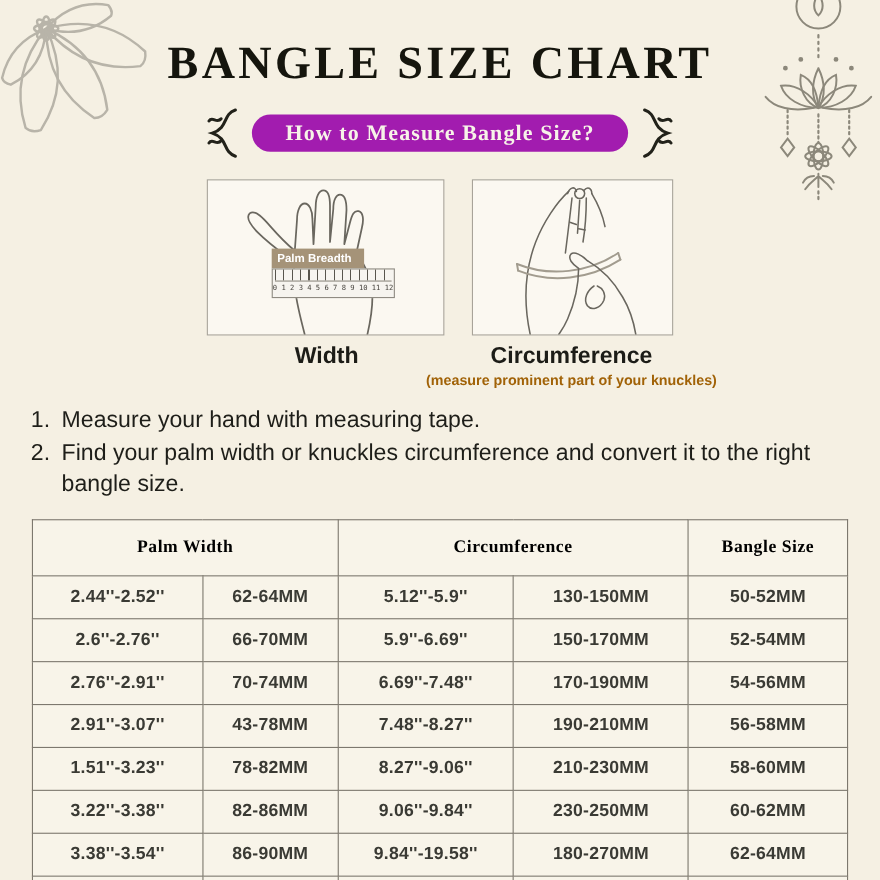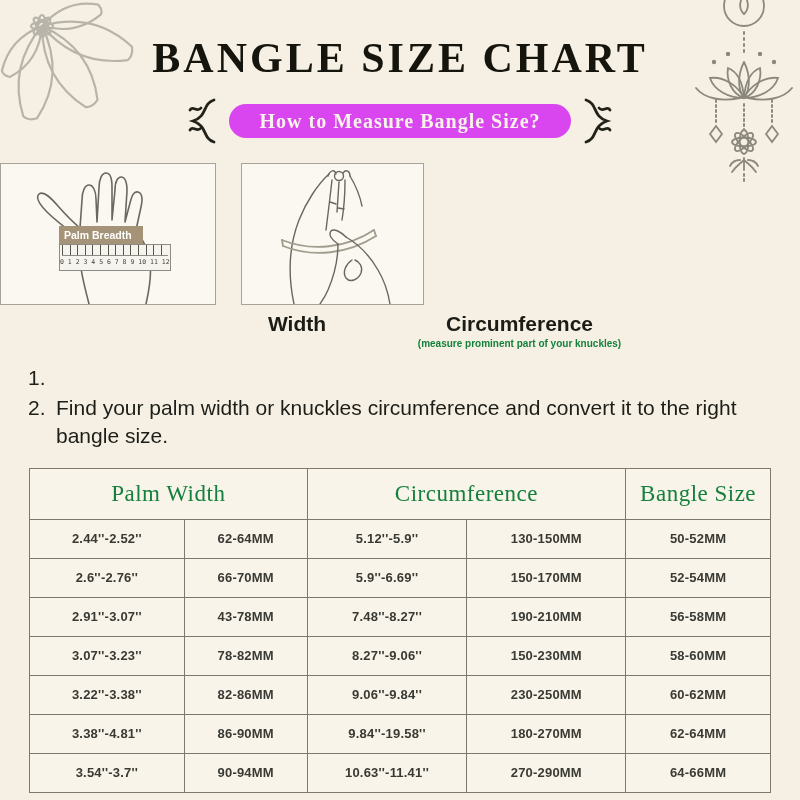--- a/index.html
+++ b/index.html
@@ -7,56 +7,56 @@
           font-family:"Liberation Sans",sans-serif;background:#f5f0e3;}
   
   .mandala{position:absolute;top:0;left:0;z-index:0;}
   .lotus{position:absolute;top:0;right:2px;z-index:0;}
   
   .title{position:relative;z-index:1;margin:34px 0 0;text-align:center;
          font-family:"Liberation Serif",serif;font-weight:bold;font-size:42px;
          letter-spacing:3px;color:#15150d;}
   .pill-row{position:relative;z-index:1;margin-top:15px;display:flex;
             justify-content:center;align-items:center;gap:11px;}
-  .pill{background:#d946ef;color:#f7f3e8;border-radius:18px;padding:7px 30px;
+  .pill{background:#a21caf;color:#f7f3e8;border-radius:18px;padding:7px 30px;
         font-family:"Liberation Serif",serif;font-weight:bold;font-size:20px;
         letter-spacing:1px;line-height:1;}
   
-  .figures{margin-top:18px;display:flex;gap:25px;}
+  .figures{margin-top:18px;display:flex;justify-content:center;gap:25px;}
   .fig-box{background:#fbf8f1;border:1px solid #a8a399;position:relative;}
   .fig-left{width:214px;height:140px;}
   .fig-right{width:181px;height:140px;}
   .palm-tag{position:absolute;left:58px;top:62px;width:84px;height:18px;
             background:#a59378;color:#ffffff;font-size:10.5px;font-weight:bold;
             line-height:18px;padding-left:5px;box-sizing:border-box;}
   .ruler{position:absolute;left:58px;top:80px;width:112px;height:27px;
          background:#f6f4ef;border:1px solid #8f8b82;box-sizing:border-box;}
   .ruler-ticks{height:10px;margin:0 2px;border-bottom:1px solid #8f8b82;
     background:repeating-linear-gradient(to right,#57544c 0 1px,transparent 1px 7.6px);}
   .ruler-nums{font-family:"DejaVu Sans Mono",monospace;font-size:6.5px;
               color:#45423c;line-height:13px;text-align:center;
               white-space:nowrap;overflow:hidden;}
   .captions{display:flex;justify-content:center;gap:25px;margin-top:7px;}
   .cap-left{width:214px;text-align:center;}
   .cap-right{width:181px;text-align:center;}
   .cap-title{font-size:21px;font-weight:bold;color:#1c1c17;}
-  .cap-note{margin-top:2px;font-size:10px;font-weight:bold;color:#15803d;
+  .cap-note{margin-top:2px;font-size:13px;font-weight:bold;color:#a16207;
             white-space:nowrap;width:max-content;position:relative;
             left:50%;transform:translateX(-50%);}
   
   .instructions{margin:15px 28px 0;font-size:21px;color:#1e1e19;}
   .instr{display:flex;line-height:1.3;margin-top:3px;}
   .instr-num{flex:none;width:28px;}
   
   .size-table{width:742px;margin:19px auto 0;border-collapse:collapse;
               background:#f8f4e9;}
   .size-table th,.size-table td{border:1px solid #7d786e;text-align:center;}
   .size-table th{height:48px;font-family:"Liberation Serif",serif;
-                 font-weight:normal;font-size:23px;color:#15803d;letter-spacing:.5px;}
-  .size-table td{height:36px;font-weight:bold;font-size:13px;color:#3a3a34;
+                 font-weight:bold;font-size:16px;color:#000000;letter-spacing:.5px;}
+  .size-table td{height:36px;font-weight:bold;font-size:16px;color:#3a3a34;
                  letter-spacing:.2px;}
   svg{display:block;}
 </style>
 </head>
 <body>
 
 <div class="canvas">
 
   <svg class="mandala" width="160" height="150" viewBox="0 0 160 150" fill="none" stroke="#b8b4a9" stroke-width="2.2" stroke-linejoin="round">
     <circle cx="42" cy="26" r="6"></circle>
@@ -161,20 +161,21 @@
     </div>
     <div class="cap-right">
       <div class="cap-title">Circumference</div>
       <div class="cap-note">(measure prominent part of your knuckles)</div>
     </div>
   </div>
 
   <div class="instructions">
     <div class="instr">
       <span class="instr-num">1.</span>
+      <span>Measure your hand with measuring tape.</span>
     </div>
     <div class="instr">
       <span class="instr-num">2.</span>
       <span>Find your palm width or knuckles circumference and convert it to the right bangle size.</span>
     </div>
   </div>
 
   <table class="size-table">
     <colgroup>
       <col style="width:155px">
@@ -199,42 +200,49 @@
         <td>50-52MM</td>
       </tr>
       <tr>
         <td>2.6''-2.76''</td>
         <td>66-70MM</td>
         <td>5.9''-6.69''</td>
         <td>150-170MM</td>
         <td>52-54MM</td>
       </tr>
       <tr>
+        <td>2.76''-2.91''</td>
+        <td>70-74MM</td>
+        <td>6.69''-7.48''</td>
+        <td>170-190MM</td>
+        <td>54-56MM</td>
+      </tr>
+      <tr>
         <td>2.91''-3.07''</td>
         <td>43-78MM</td>
         <td>7.48''-8.27''</td>
         <td>190-210MM</td>
         <td>56-58MM</td>
       </tr>
       <tr>
-        <td>3.07''-3.23''</td>
+        <td>1.51''-3.23''</td>
         <td>78-82MM</td>
         <td>8.27''-9.06''</td>
-        <td>150-230MM</td>
+        <td>210-230MM</td>
         <td>58-60MM</td>
       </tr>
       <tr>
         <td>3.22''-3.38''</td>
         <td>82-86MM</td>
         <td>9.06''-9.84''</td>
         <td>230-250MM</td>
         <td>60-62MM</td>
       </tr>
       <tr>
-        <td>3.38''-4.81''</td>
+        <td>3.38''-3.54''</td>
         <td>86-90MM</td>
         <td>9.84''-19.58''</td>
         <td>180-270MM</td>
         <td>62-64MM</td>
       </tr>
       <tr>
         <td>3.54''-3.7''</td>
         <td>90-94MM</td>
         <td>10.63''-11.41''</td>
         <td>270-290MM</td>

